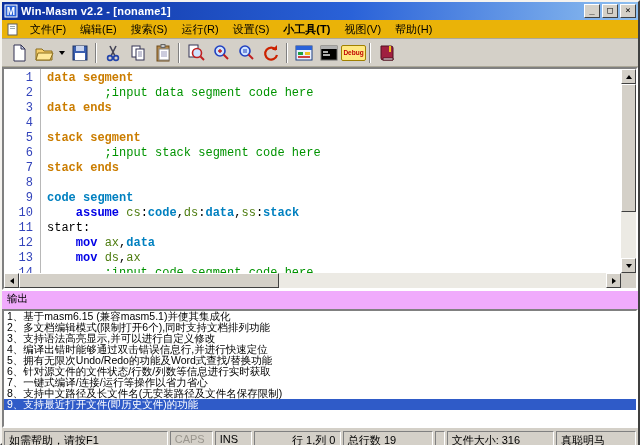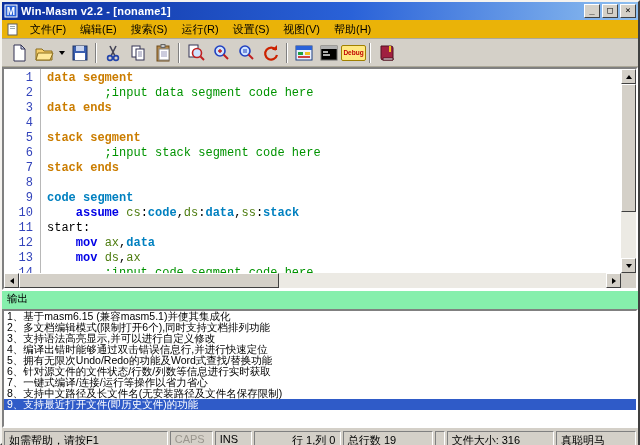--- a/index.html
+++ b/index.html
@@ -64,21 +64,21 @@
   .arrow.down { border-top:4px solid #000; margin-bottom:-3px; }
   .arrow.left { border-right:4px solid #000; margin-left:-3px; }
   .arrow.right { border-left:4px solid #000; margin-right:-3px; }
   .v-thumb { position:absolute; left:0; width:15px; top:15px; height:128px; background:#d4d0c8;
              border:1px solid; border-color:#fff #404040 #404040 #fff; }
   .h-thumb { position:absolute; top:0; height:15px; left:15px; width:260px; background:#d4d0c8;
              border:1px solid; border-color:#fff #404040 #404040 #fff; }
   .sb-corner { position:absolute; right:0; bottom:0; width:15px; height:15px; background:#d4d0c8; }
 
   
-  .output-header { height:14px; background:#86efac; font-size:10.5px; color:#000;
+  .output-header { height:14px; background:#f0abfc; font-size:10.5px; color:#000;
                    padding:1px 0 17px 5px; flex:0 0 auto; border-top:1px solid #fff; }
   .output-panel { height:119px; border:2px solid; border-color:#808080 #fff #fff #808080;
                   background:#fff; overflow:hidden; flex:0 0 auto; }
   .out-item { height:11px; line-height:11px; font-size:10.5px; padding-left:3px;
               white-space:nowrap; color:#000; }
   .out-item.selected { background:#2f5bc8; color:#fff; }
 
   
   .statusbar { height:20px; background:#d4d0c8; display:flex; align-items:center;
                padding:2px 2px 1px 2px; gap:2px; flex:0 0 auto; font-size:11px; }
@@ -116,20 +116,21 @@
       <rect x="2" y="1" width="9" height="11" fill="#fff" stroke="#606060"></rect>
       <rect x="4" y="3" width="5" height="1" fill="#9aa"></rect>
       <rect x="4" y="5" width="5" height="1" fill="#9aa"></rect>
     </svg>
     <span style="display:flex;">
         <span class="menu-item">文件(F)</span>
         <span class="menu-item">编辑(E)</span>
         <span class="menu-item">搜索(S)</span>
         <span class="menu-item">运行(R)</span>
         <span class="menu-item">设置(S)</span>
+        <span class="menu-item bold">小工具(T)</span>
         <span class="menu-item">视图(V)</span>
         <span class="menu-item">帮助(H)</span>
       </span>
   </div>
 
   <div class="toolbar">
     <span class="tool-btn">
       <svg width="20" height="20" viewBox="0 0 20 20">
         <path d="M5 2 h7 l4 4 v12 h-11 z" fill="#fff" stroke="#335" stroke-width="1"></path>
         <path d="M12 2 l4 4 h-4 z" fill="#cdd6ee" stroke="#335" stroke-width="1"></path>

